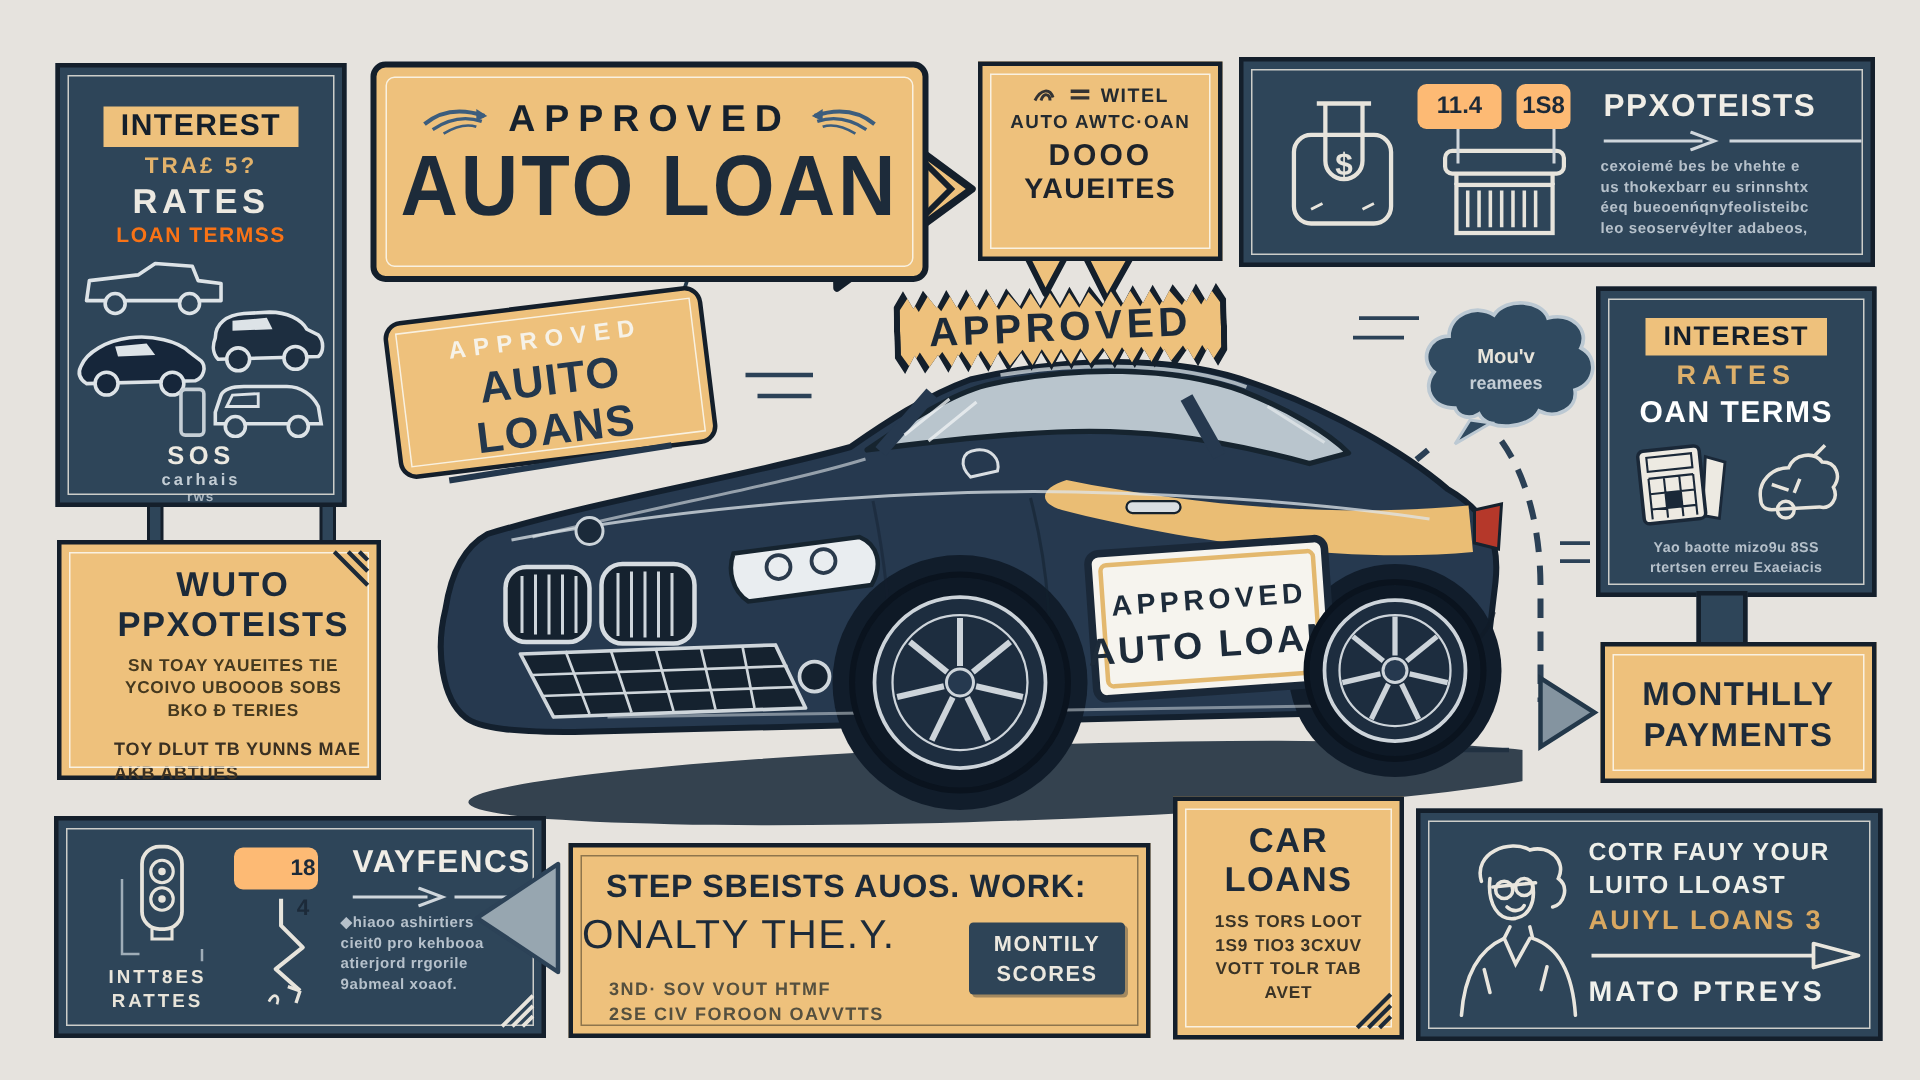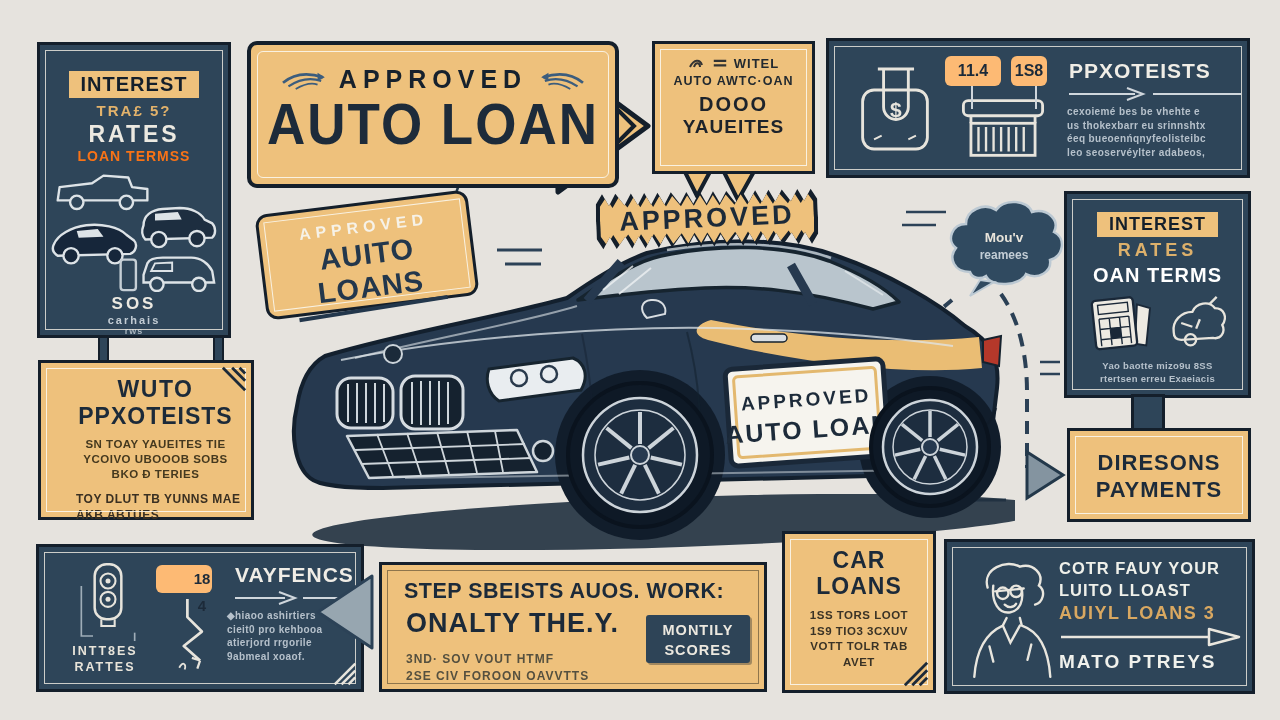--- a/index.html
+++ b/index.html
@@ -77,21 +77,21 @@
   
   #bl{left:36px;top:544px;width:328px;height:148px;}
   #bl .labels{position:absolute;left:8px;top:96px;width:116px;text-align:center;color:#e8e4da;font-weight:bold;font-size:12.5px;letter-spacing:2px;line-height:16px;}
   #bl .tag{left:117px;top:18px;width:56px;height:28px;line-height:27px;font-size:15px;padding-left:36px;}
   #bl .title{position:absolute;left:196px;top:16px;color:#f0ede6;font-weight:bold;font-size:21px;letter-spacing:1px;}
   #bl .body{position:absolute;left:188px;top:62px;width:136px;color:#b6c1cb;font-weight:bold;font-size:10px;line-height:13.5px;letter-spacing:.4px;}
 
   
   #steps{left:379px;top:562px;width:388px;height:130px;}
   #steps .t1{position:absolute;left:22px;top:14px;color:#1c2a39;font-weight:bold;font-size:21.5px;letter-spacing:.5px;}
-  #steps .t2{position:absolute;left:24px;top:43px;color:#1c2a39;font-weight:bold;font-size:27px;letter-spacing:1px;}
+  #steps .t2{position:absolute;left:6px;top:43px;color:#1c2a39;font-weight:normal;font-size:27px;letter-spacing:1px;}
   #steps .sub{position:absolute;left:24px;top:86px;color:#55503f;font-weight:bold;font-size:12px;line-height:17px;letter-spacing:1px;}
   #steps .badge{position:absolute;left:264px;top:50px;width:104px;height:48px;background:#2e4457;border-radius:3px;
                 text-align:center;color:#ece8df;font-weight:bold;font-size:14.5px;letter-spacing:1px;line-height:20px;padding-top:5px;
                 box-shadow:2px 2px 0 rgba(20,31,43,.35);}
 
   
   #cl{left:782px;top:531px;width:154px;height:162px;}
   #cl .t{color:#1c2a39;font-weight:bold;font-size:23px;letter-spacing:1px;line-height:26px;}
   #cl .wrap{margin-top:13px;}
   #cl .body{margin-top:9px;color:#3a3326;font-weight:bold;font-size:11.5px;line-height:15.5px;letter-spacing:.5px;}
@@ -361,21 +361,21 @@
     </div>
     <div class="body">
       <div>Yao baotte mizo9u 8SS</div>
       <div>rtertsen erreu Exaeiacis</div>
     </div>
   </div>
 
   <div id="monthly-stub" class="abs"></div>
   <div id="monthly" class="panel-tan ctr">
     <div class="wrap">
-      <div class="m">DIRESONS</div>
+      <div class="m">MONTHLLY</div>
       <div class="m">PAYMENTS</div>
     </div>
   </div>
 
   <div id="bl" class="panel-navy">
     <svg viewBox="0 0 68 96" width="66" height="80" style="position:absolute;left:36px;top:14px;">
       <path d="M2,30 V90 H16" stroke="#9fadb8" stroke-width="2" fill="none"></path>
       <path d="M66,86 V96" stroke="#9fadb8" stroke-width="2" fill="none"></path>
       <rect x="18" y="4" width="32" height="66" rx="14" fill="none" stroke="#e7e4dc" stroke-width="3"></rect>
       <circle cx="34" cy="24" r="9" fill="none" stroke="#e7e4dc" stroke-width="2.5"></circle>

